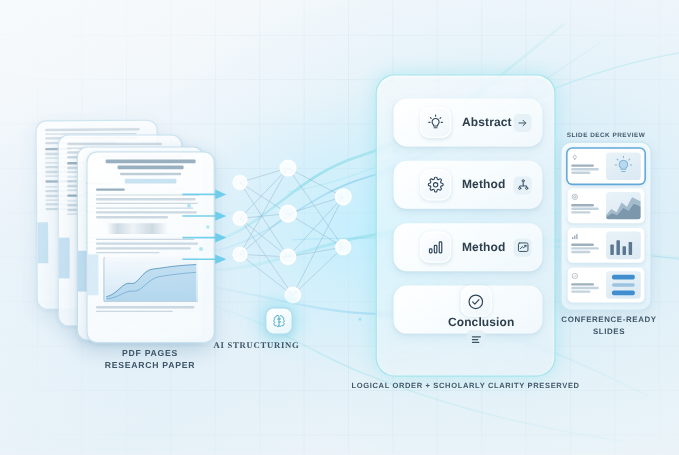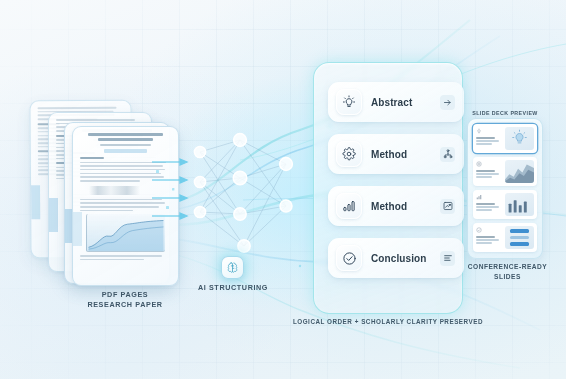--- a/index.html
+++ b/index.html
@@ -68,52 +68,52 @@
   
   .ai-chip {
     position:absolute; left:221px; top:256px; width:23px; height:23px;
     border-radius:7px;
     background:linear-gradient(145deg,#ffffff,#e8f6fb);
     border:1px solid rgba(160,215,235,0.9);
     box-shadow:0 0 12px 4px rgba(120,220,235,0.45), 0 2px 5px rgba(80,140,170,0.18);
     display:flex; align-items:center; justify-content:center;
   }
   .ai-label {
-    position:absolute; left:178px; top:283px; width:110px; text-align:center;
-    font-size:7.2px; letter-spacing:.62px; color:#3e5667; line-height:1.42; font-weight:700;
+    position:absolute; left:178px; top:283px; width:110px; 
+    font-size:7.2px; letter-spacing:.62px; color:#3e5667; line-height:1.42; font-weight:700;font-family:Liberation Serif, serif;
   }
   .paper-label {
     position:absolute; left:55px; top:290px; width:140px; text-align:center;
     font-size:7.2px; letter-spacing:.62px; color:#3e5667; line-height:1.42; font-weight:700;
   }
 
   
   .outline-title {
     position:absolute; left:330px; top:42px; width:170px; text-align:center;
     font-size:7.4px; letter-spacing:.72px; color:#33soft; color:#34495a; font-weight:700;
   }
   .outline-panel {
     position:absolute; left:313px; top:62px; width:150px; height:252px;
     border-radius:16px;
     background:linear-gradient(160deg, rgba(255,255,255,0.50), rgba(236,248,252,0.32));
     border:1px solid rgba(150,226,231,0.85);
     box-shadow:0 0 14px rgba(130,225,235,0.45), inset 0 1px 2px rgba(255,255,255,0.8);
     backdrop-filter:blur(2px);
   }
   .o-card {
-    position:absolute; left:14px; width:136px; height:40px;
+    position:absolute; left:14px; width:124px; height:40px;
     border-radius:11px;
     background:linear-gradient(150deg, rgba(255,255,255,0.97), rgba(242,249,253,0.88));
     box-shadow:0 3px 8px rgba(95,145,180,0.13), 0 1px 2px rgba(95,145,180,0.09);
-    display:flex; align-items:center; padding:0 9px 0 8px;
+    display:flex; align-items:center; padding:0 9px 0 22px;
   }
   .o-card.c1 { top:19px; }
   .o-card.c2 { top:71px; }
   .o-card.c3 { top:123px; }
-  .o-card.c4 { top:175px; }
+  .o-card.c4 { top:175px;flex-direction:column; }
   .o-ico {
     width:26px; height:26px; border-radius:8px; flex:none;
     background:linear-gradient(150deg,#ffffff,#eef6fb);
     box-shadow:0 1px 3px rgba(95,145,180,0.18), inset 0 0 0 1px rgba(255,255,255,0.9);
     display:flex; align-items:center; justify-content:center;
   }
   .o-text { flex:1; margin-left:9px; font-size:10px; color:#2d3f4d; font-weight:600; letter-spacing:.1px; }
   .o-act {
     width:15px; height:15px; border-radius:4px; flex:none;
     background:rgba(226,238,246,0.85);

